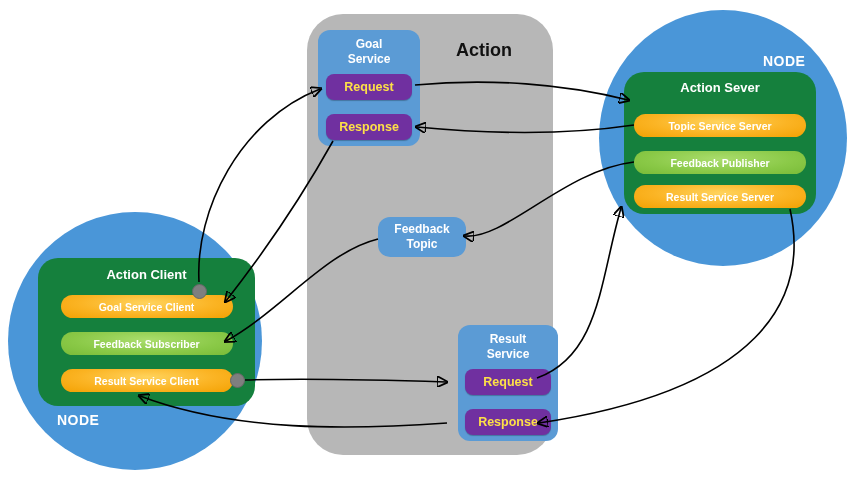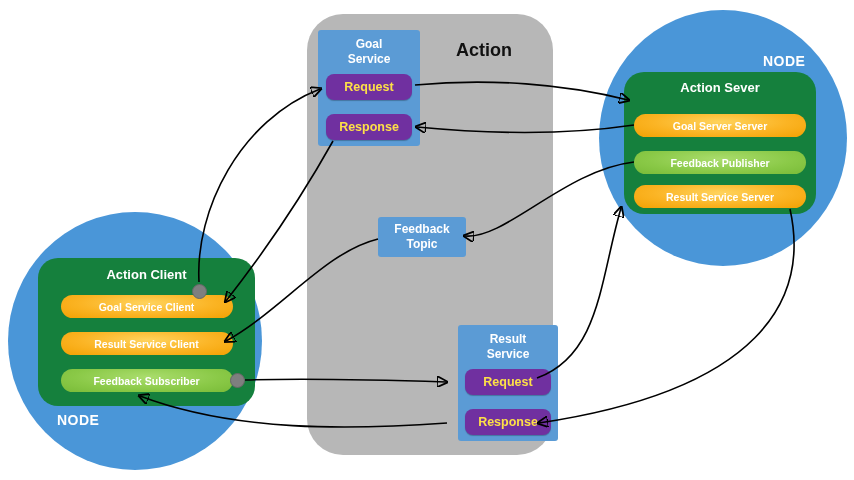--- a/index.html
+++ b/index.html
@@ -18,21 +18,21 @@
   .node-label.left  { left:57px;  top:412px; }
   .node-label.right { left:763px; top:53px; }
 
   
   .gray-panel { position:absolute; left:307px; top:14px; width:246px; height:441px;
     background:#b7b7b7; border-radius:36px; }
   .action-title { position:absolute; left:438px; top:40px; width:92px; text-align:center;
     font-size:18px; font-weight:bold; color:#111111; }
 
   
-  .blue-box { position:absolute; background:#5b9bd5; border-radius:3px; color:#ffffff; }
+  .blue-box { position:absolute; background:#5b9bd5; border-radius:12px; color:#ffffff; }
   .blue-box.goal   { left:318px; top:30px;  width:102px; height:116px; }
   .blue-box.topic  { left:378px; top:217px; width:88px;  height:40px; display:flex; align-items:center; justify-content:center; }
   .blue-box.result { left:458px; top:325px; width:100px; height:116px; }
   .blue-title { font-weight:bold; font-size:12px; line-height:15px; text-align:center; width:64px; margin:7px auto 7px; }
   .purple-btn { width:86px; height:26px; background:#7030a0; border-radius:8px; color:#fde047;
     font-weight:bold; font-size:12.5px; display:flex; align-items:center; justify-content:center;
     margin:0 auto 14px; box-shadow:0 1px 1px rgba(0,0,0,.25); }
 
   
   .orange-box { position:absolute; background:#15803d; border-radius:20px; }
@@ -71,27 +71,27 @@
   <div class="action-title">Action</div>
 
   <div class="circle left"></div>
   <div class="circle right"></div>
   <div class="node-label left">NODE</div>
   <div class="node-label right">NODE</div>
 
   <div class="orange-box client">
     <div class="orange-title">Action Client</div>
     <div class="pill orange">Goal Service Client</div>
+    <div class="pill green">Feedback Subscriber</div>
     <div class="pill orange">Result Service Client</div>
-    <div class="pill green">Feedback Subscriber</div>
   </div>
 
   <div class="orange-box server">
     <div class="orange-title">Action Sever</div>
-    <div class="pill orange">Goal Server Server</div>
+    <div class="pill orange">Topic Service Server</div>
     <div class="pill green">Feedback Publisher</div>
     <div class="pill orange">Result Service Server</div>
   </div>
 
   <div class="blue-box goal">
     <div class="blue-title">Goal Service</div>
     <div class="purple-btn">Request</div>
     <div class="purple-btn">Response</div>
   </div>
 

